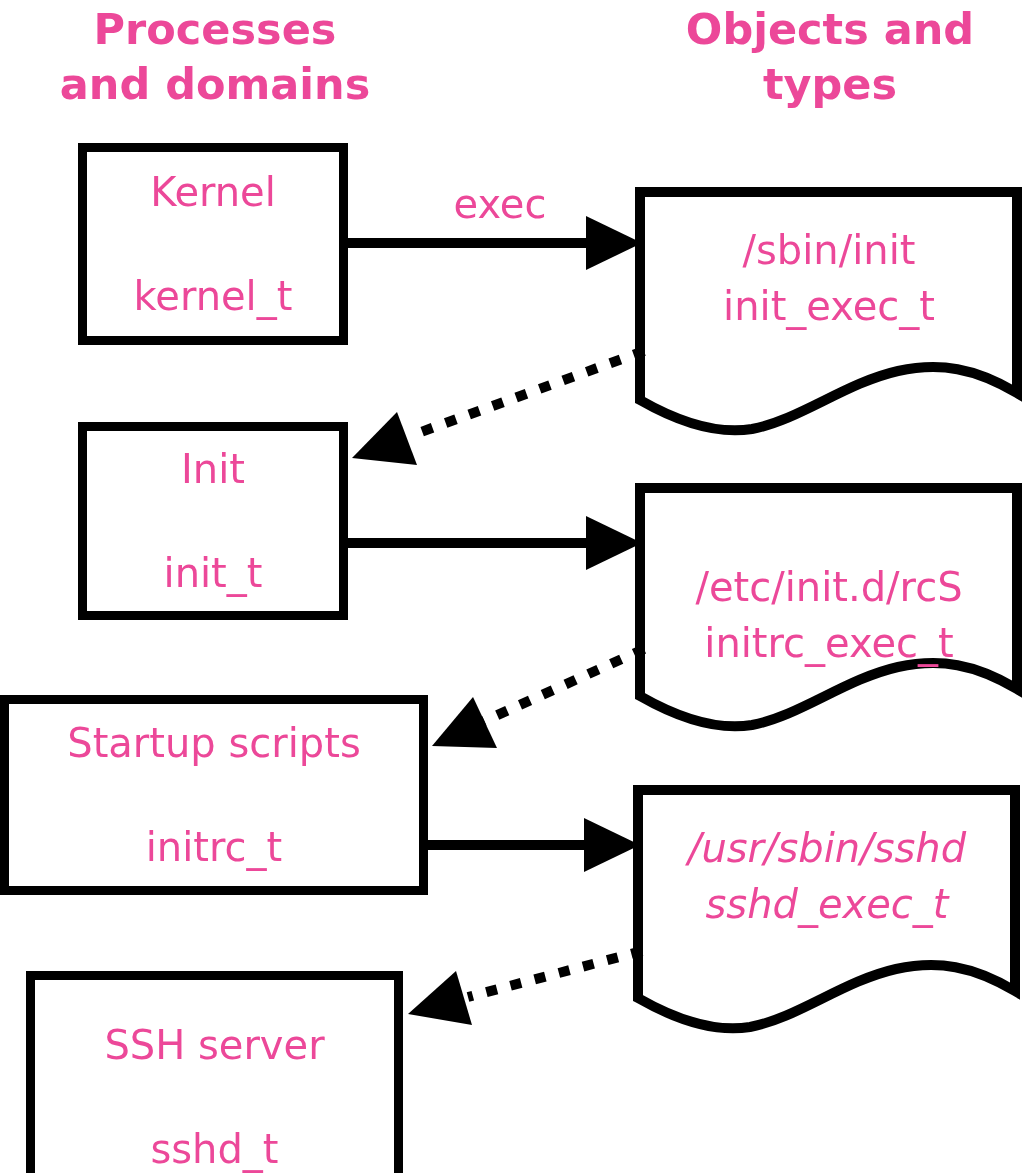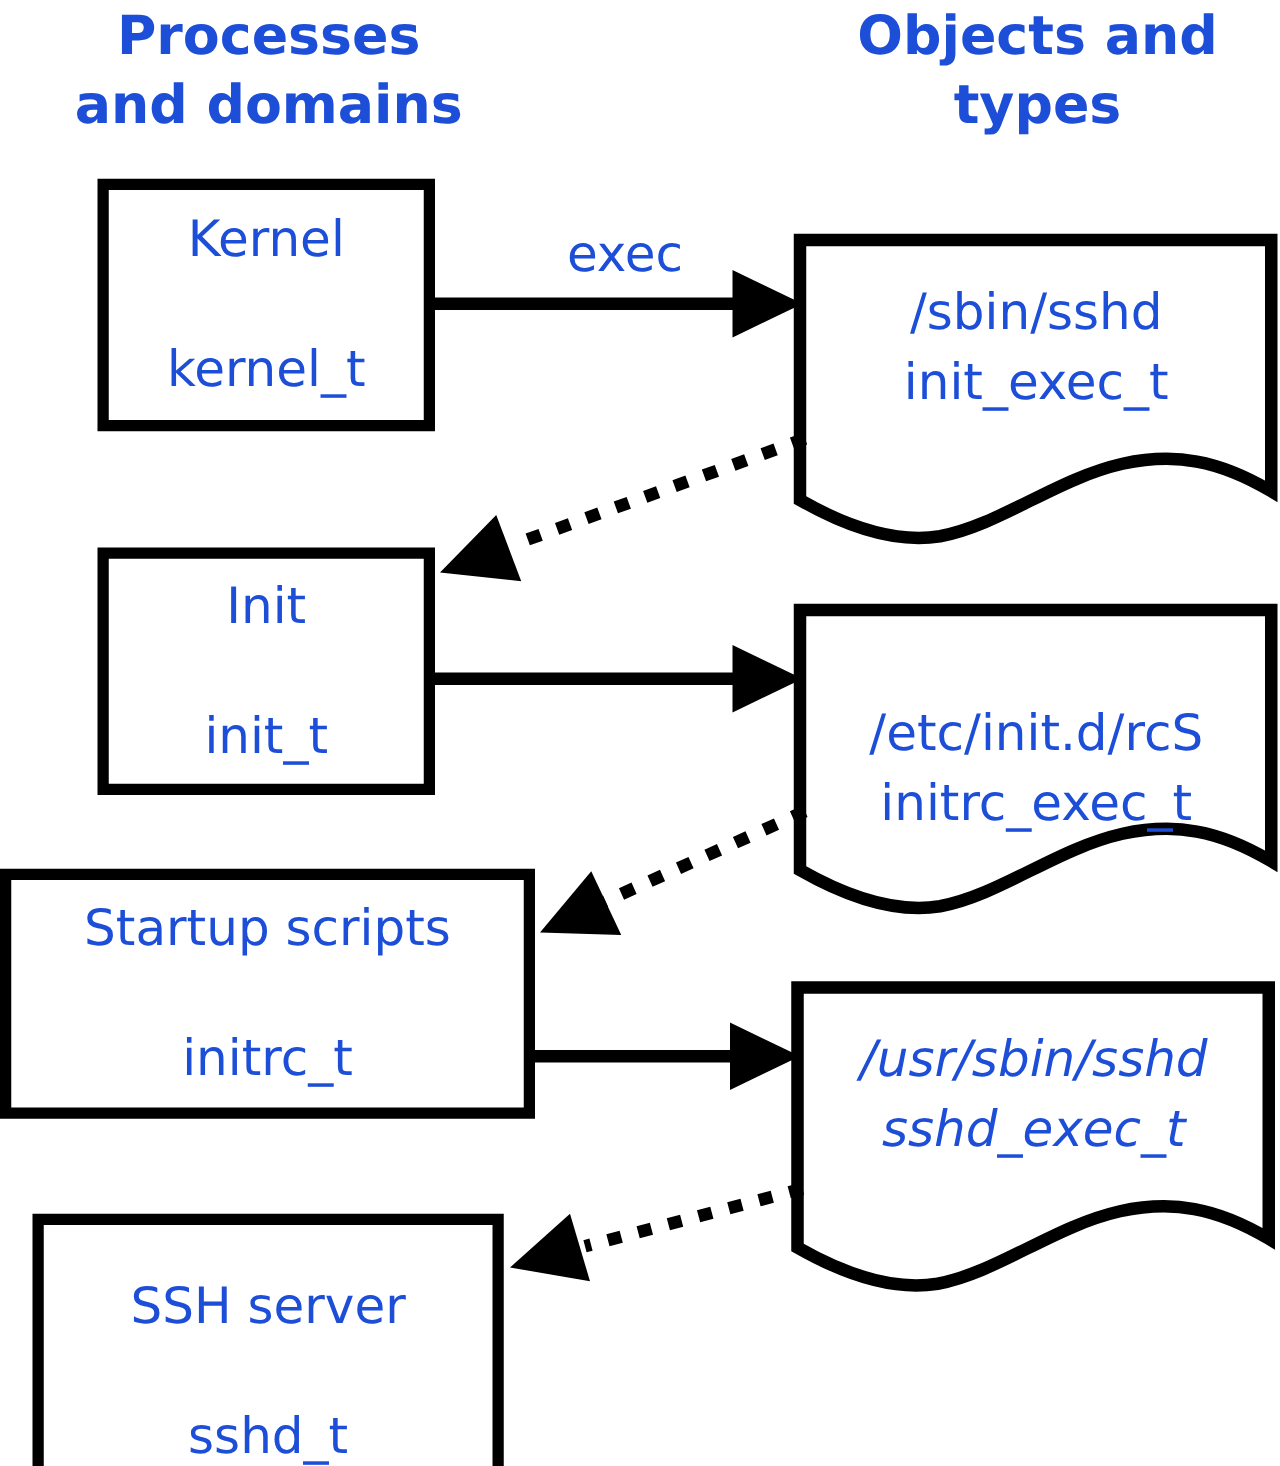--- a/index.html
+++ b/index.html
@@ -1,21 +1,21 @@
 <!DOCTYPE html>
 <html><head>
 <meta charset="utf-8">
 <style>
   html, body { margin: 0; padding: 0; background: #ffffff; }
   .canvas {
     position: relative;
     width: 1024px;
     height: 1173px;
     background: #ffffff;
-    color: #1d4ed8;
+    color: #ec4899;
     font-family: "DejaVu Sans", sans-serif;
     overflow: hidden;
   }
   svg.layer {
     position: absolute;
     left: 0; top: 0;
     width: 1024px; height: 1173px;
   }
   .hdr {
     position: absolute;
@@ -34,21 +34,21 @@
     border: 9px solid #000000;
     background: #ffffff;
     display: flex;
     flex-direction: column;
     align-items: center;
     justify-content: center;
     text-align: center;
     gap: 48px;
   }
   .box-kernel  { left: 78px;  top: 143px; width: 270px; height: 202px; }
-  .box-init    { left: 78px;  top: 422px; width: 270px; height: 198px; margin-top: 16px; }
+  .box-init    { left: 78px;  top: 422px; width: 270px; height: 198px; }
   .box-startup { left: 0px;   top: 695px; width: 428px; height: 200px; }
   .box-sshd    { left: 26px;  top: 971px; width: 377px; height: 251px; }
   .line {
     font-size: 40px;
     line-height: 56px;
     white-space: nowrap;
   }
   .doc-text {
     position: absolute;
     width: 378px;
@@ -130,21 +130,21 @@
   <div class="box box-startup">
     <div class="line">Startup scripts</div>
     <div class="line">initrc_t</div>
   </div>
   <div class="box box-sshd">
     <div class="line">SSH server</div>
     <div class="line">sshd_t</div>
   </div>
 
   <div class="doc-text doc-text-1">
-    <div class="line">/sbin/sshd</div>
+    <div class="line">/sbin/init</div>
     <div class="line">init_exec_t</div>
   </div>
   <div class="doc-text doc-text-2">
     <div class="line">/etc/init.d/rcS</div>
     <div class="line">initrc_exec_t</div>
   </div>
   <div class="doc-text doc-text-3">
     <div class="line">/usr/sbin/sshd</div>
     <div class="line">sshd_exec_t</div>
   </div>

